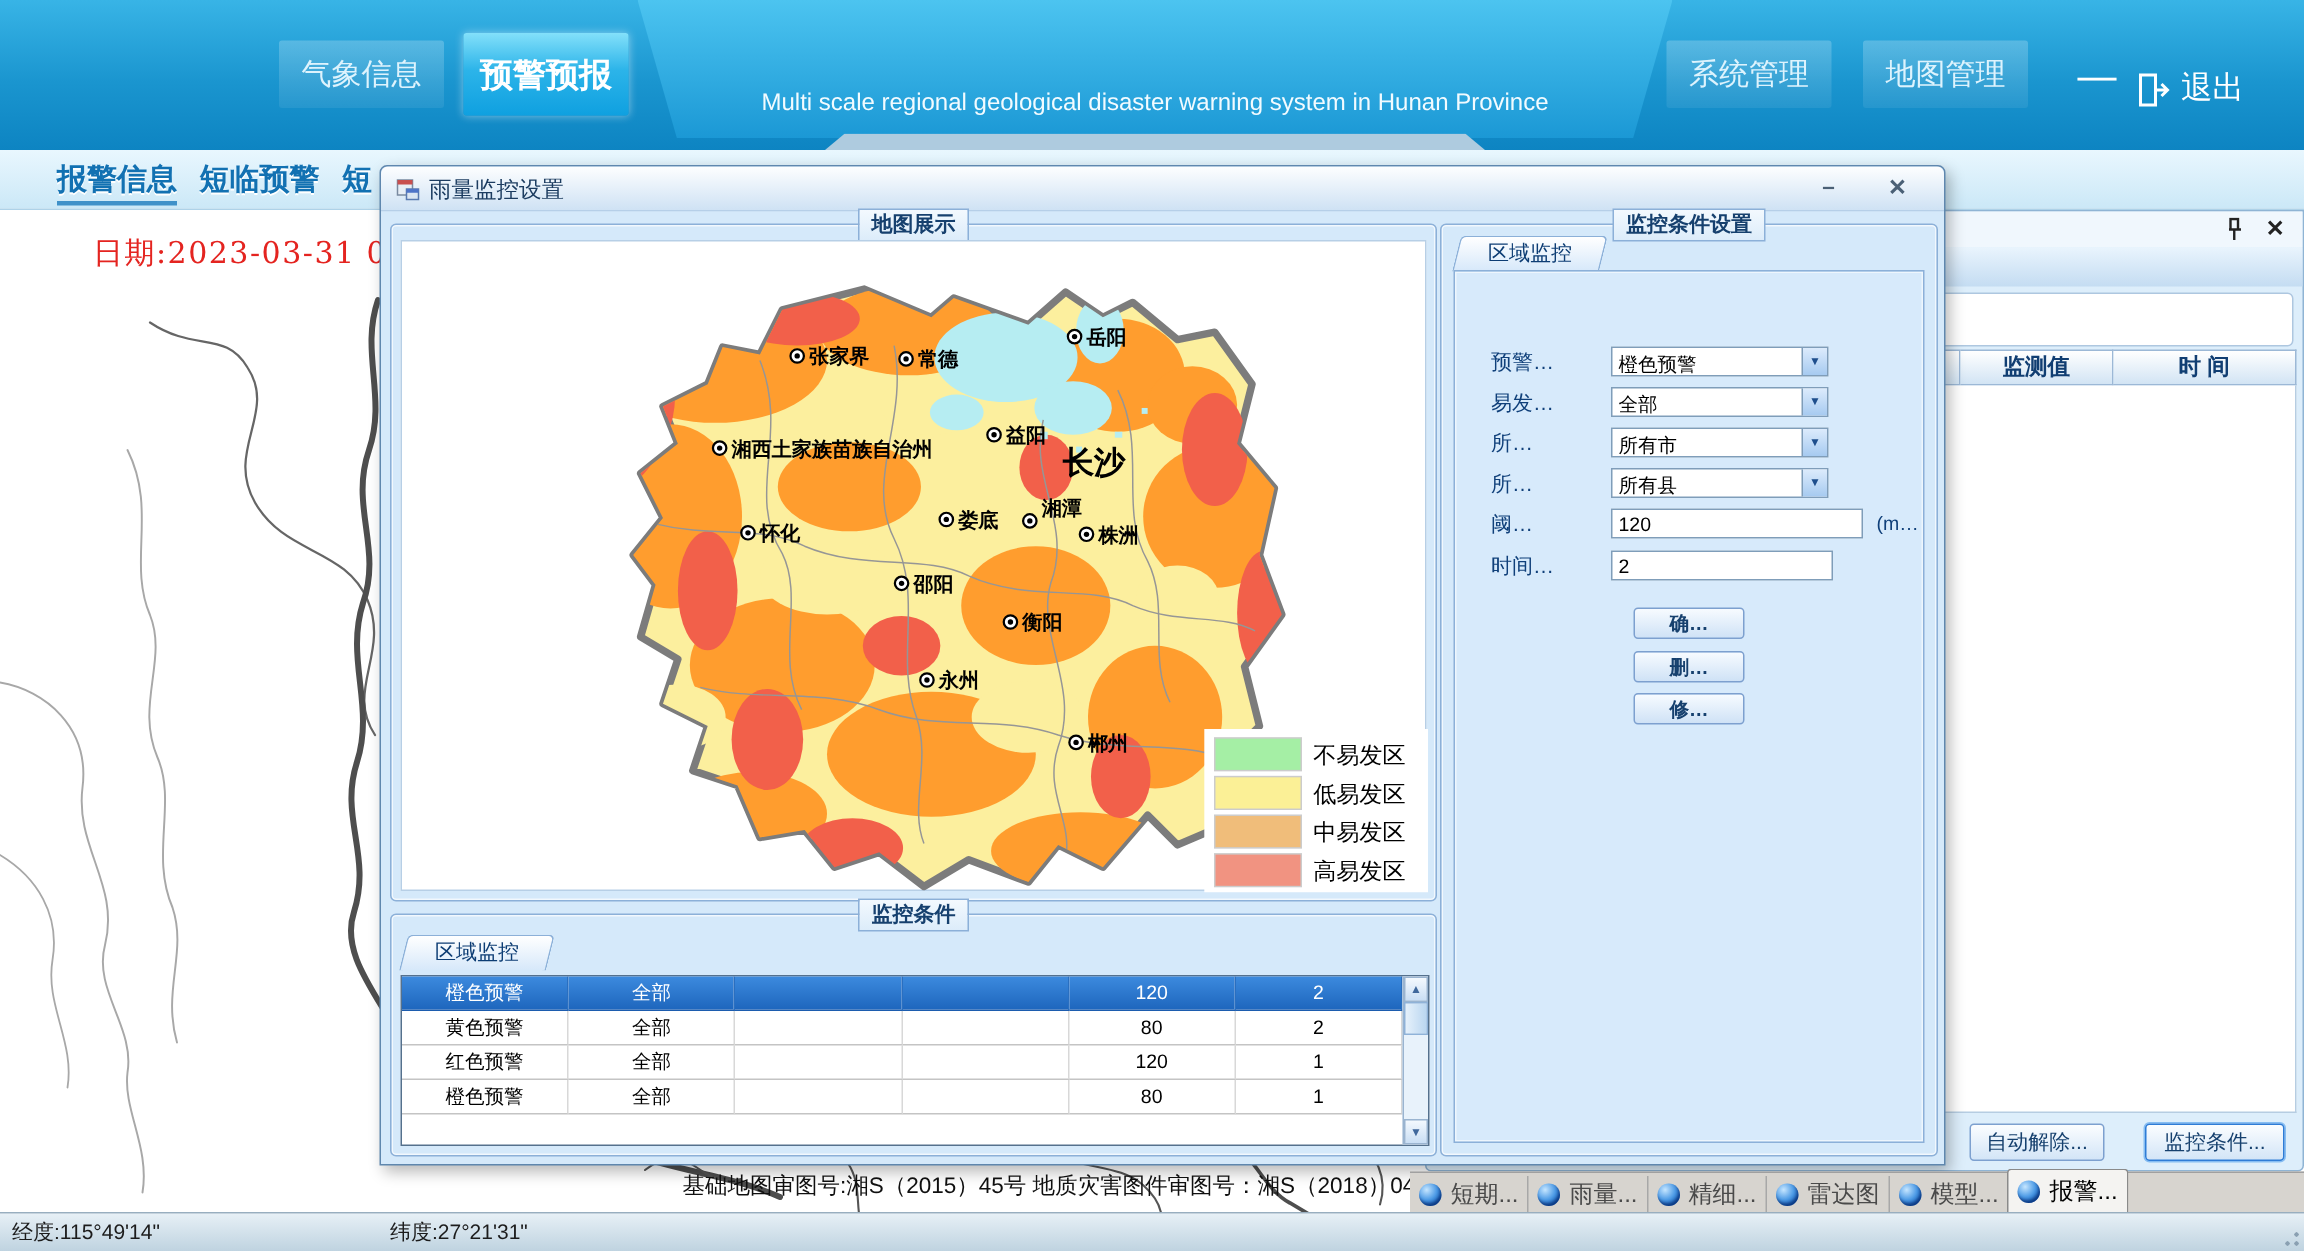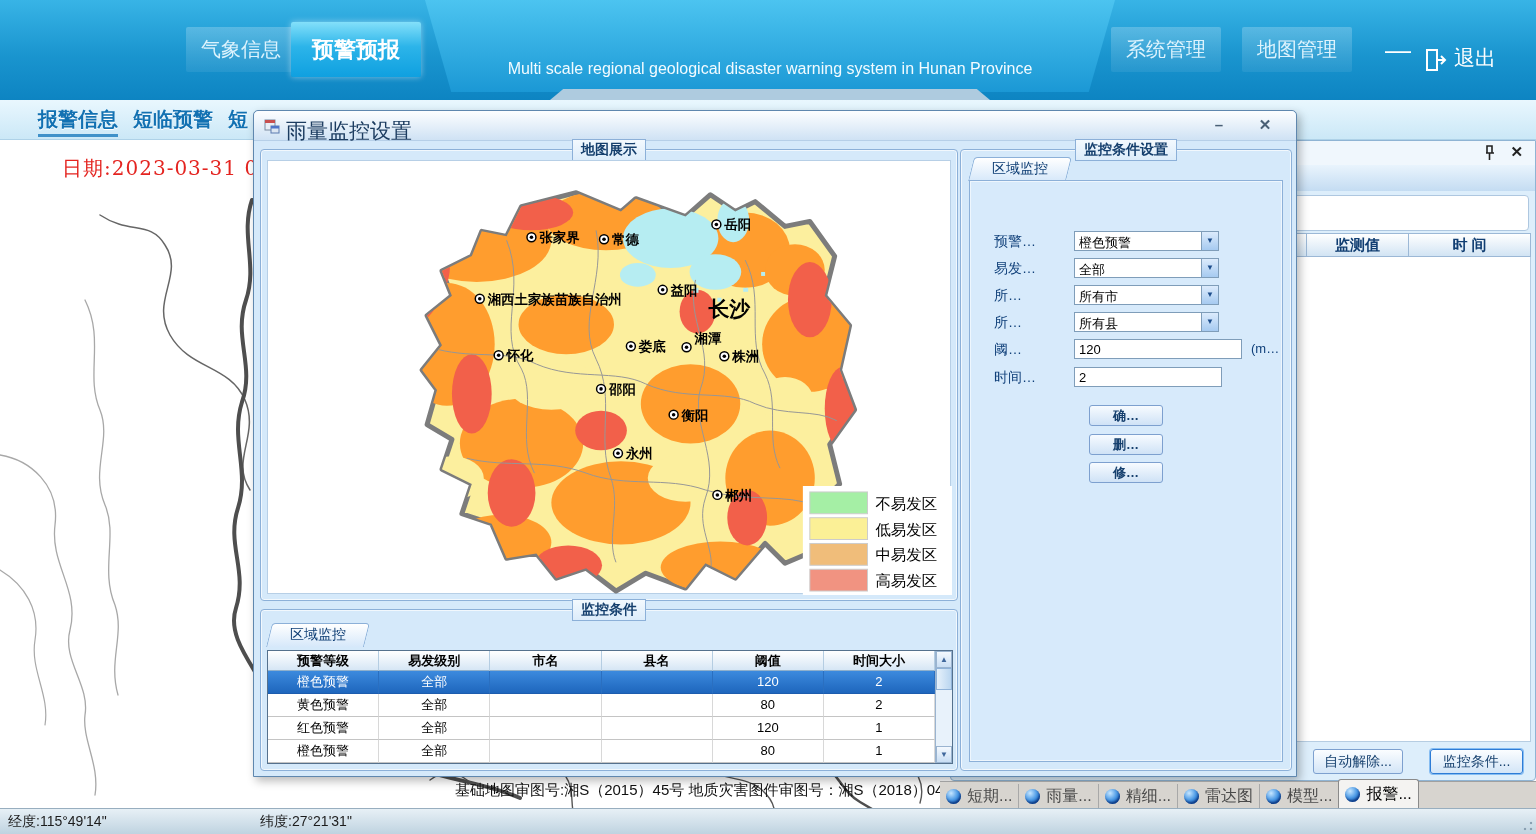--- a/index.html
+++ b/index.html
@@ -15,21 +15,21 @@
   .hdr-notch { position:absolute; left:550px; top:89px; width:440px; height:11px;
     background:#aecbdf; clip-path:polygon(3% 0,97% 0,100% 100%,0 100%); }
   .hdr-title { position:absolute; left:446px; top:20px; width:648px; text-align:center;
     color:#fff; font-size:30px; font-weight:bold; letter-spacing:2px;
     text-shadow:0 2px 3px rgba(0,60,110,.4); }
   .hdr-sub { position:absolute; left:446px; top:60px; width:648px; text-align:center;
     color:#f2fbff; font-size:16px; }
   .nav-ghost { position:absolute; top:27px; width:110px; height:45px; border:0; cursor:pointer;
     background:linear-gradient(180deg,rgba(255,255,255,.22),rgba(255,255,255,.07));
     color:#ddf3fd; font-size:20px; border-radius:2px; font-family:inherit; }
-  .nav-primary { position:absolute; left:291px; top:22px; width:130px; height:55px; border:0; cursor:pointer;
+  .nav-primary { position:absolute; left:309px; top:22px; width:110px; height:55px; border:0; cursor:pointer;
     background:linear-gradient(180deg,#83e0fa 0%,#2cb4e9 45%,#0fa0e0 100%);
     color:#fff; font-weight:bold; font-size:22px; border-radius:2px;
     box-shadow:0 0 6px rgba(255,255,255,.45); font-family:inherit; }
   .hdr-min { position:absolute; left:1380px; top:30px; width:36px; height:40px; background:none; border:0;
     color:#fff; font-size:26px; cursor:pointer; }
   .hdr-exit { position:absolute; left:1423px; top:28px; height:44px; display:flex; align-items:flex-end; gap:7px;
     background:none; border:0; color:#fff; font-size:21px; cursor:pointer; font-family:inherit; }
 
   
   .tabrow { position:absolute; left:0; top:100px; width:1536px; height:40px;
@@ -69,21 +69,21 @@
   .rp-btn1 { right:132px; width:90px; }
   .rp-btn2 { right:12px; width:93px; border-color:#2e7cd6; box-shadow:0 0 0 1px #86bdf2; }
 
   
   .dialog { position:absolute; left:253px; top:110px; width:1044px; height:667px;
     background:#d5e9fa; border:1px solid #5f87ae; border-radius:5px 5px 0 0;
     box-shadow:3px 4px 10px rgba(0,0,0,.28); }
   .dlg-title { position:absolute; left:0; top:0; right:0; height:30px;
     background:linear-gradient(180deg,#fdfeff,#cfe2f4); border-bottom:1px solid #b6cfe8;
     border-radius:5px 5px 0 0; }
-  .dlg-title-text { position:absolute; left:32px; top:6px; font-size:21px; color:#1c3c60; }
+  .dlg-title-text { position:absolute; left:32px; top:6px; font-size:15px; color:#1c3c60; }
   .dlg-ico { position:absolute; left:10px; top:7px; }
   .dlg-min,.dlg-close { position:absolute; top:5px; width:26px; height:20px; text-align:center;
     color:#4a6076; font-size:15px; font-weight:bold; cursor:pointer; }
   .dlg-min { left:952px; }
   .dlg-close { left:998px; }
   .dlg-body { position:absolute; left:0; top:30px; right:0; bottom:0; }
 
   .grp { position:absolute; border:1px solid #8cb0d8; border-radius:4px;
     box-shadow:inset 0 0 0 1px #f2f8fd; }
   .grp-label { position:absolute; top:-11px; left:50%; transform:translateX(-50%);
@@ -418,28 +418,20 @@
     </div>
 
     <div class="grp g3">
       <span class="grp-label">监控条件</span>
       <div class="vtab tab3">
         <span class="bg"></span>
           <span class="lbl">区域监控</span>
       </div>
       <div class="dtable">
         <div class="tcols">
-          <div class="trow thead-row">
-            <div class="tcell">预警等级</div>
-            <div class="tcell">易发级别</div>
-            <div class="tcell">市名</div>
-            <div class="tcell">县名</div>
-            <div class="tcell">阈值</div>
-            <div class="tcell">时间大小</div>
-          </div>
           <div class="trow selected">
             <div class="tcell">橙色预警</div>
             <div class="tcell">全部</div>
             <div class="tcell"></div>
             <div class="tcell"></div>
             <div class="tcell">120</div>
             <div class="tcell">2</div>
           </div>
           <div class="trow">
             <div class="tcell">黄色预警</div>

